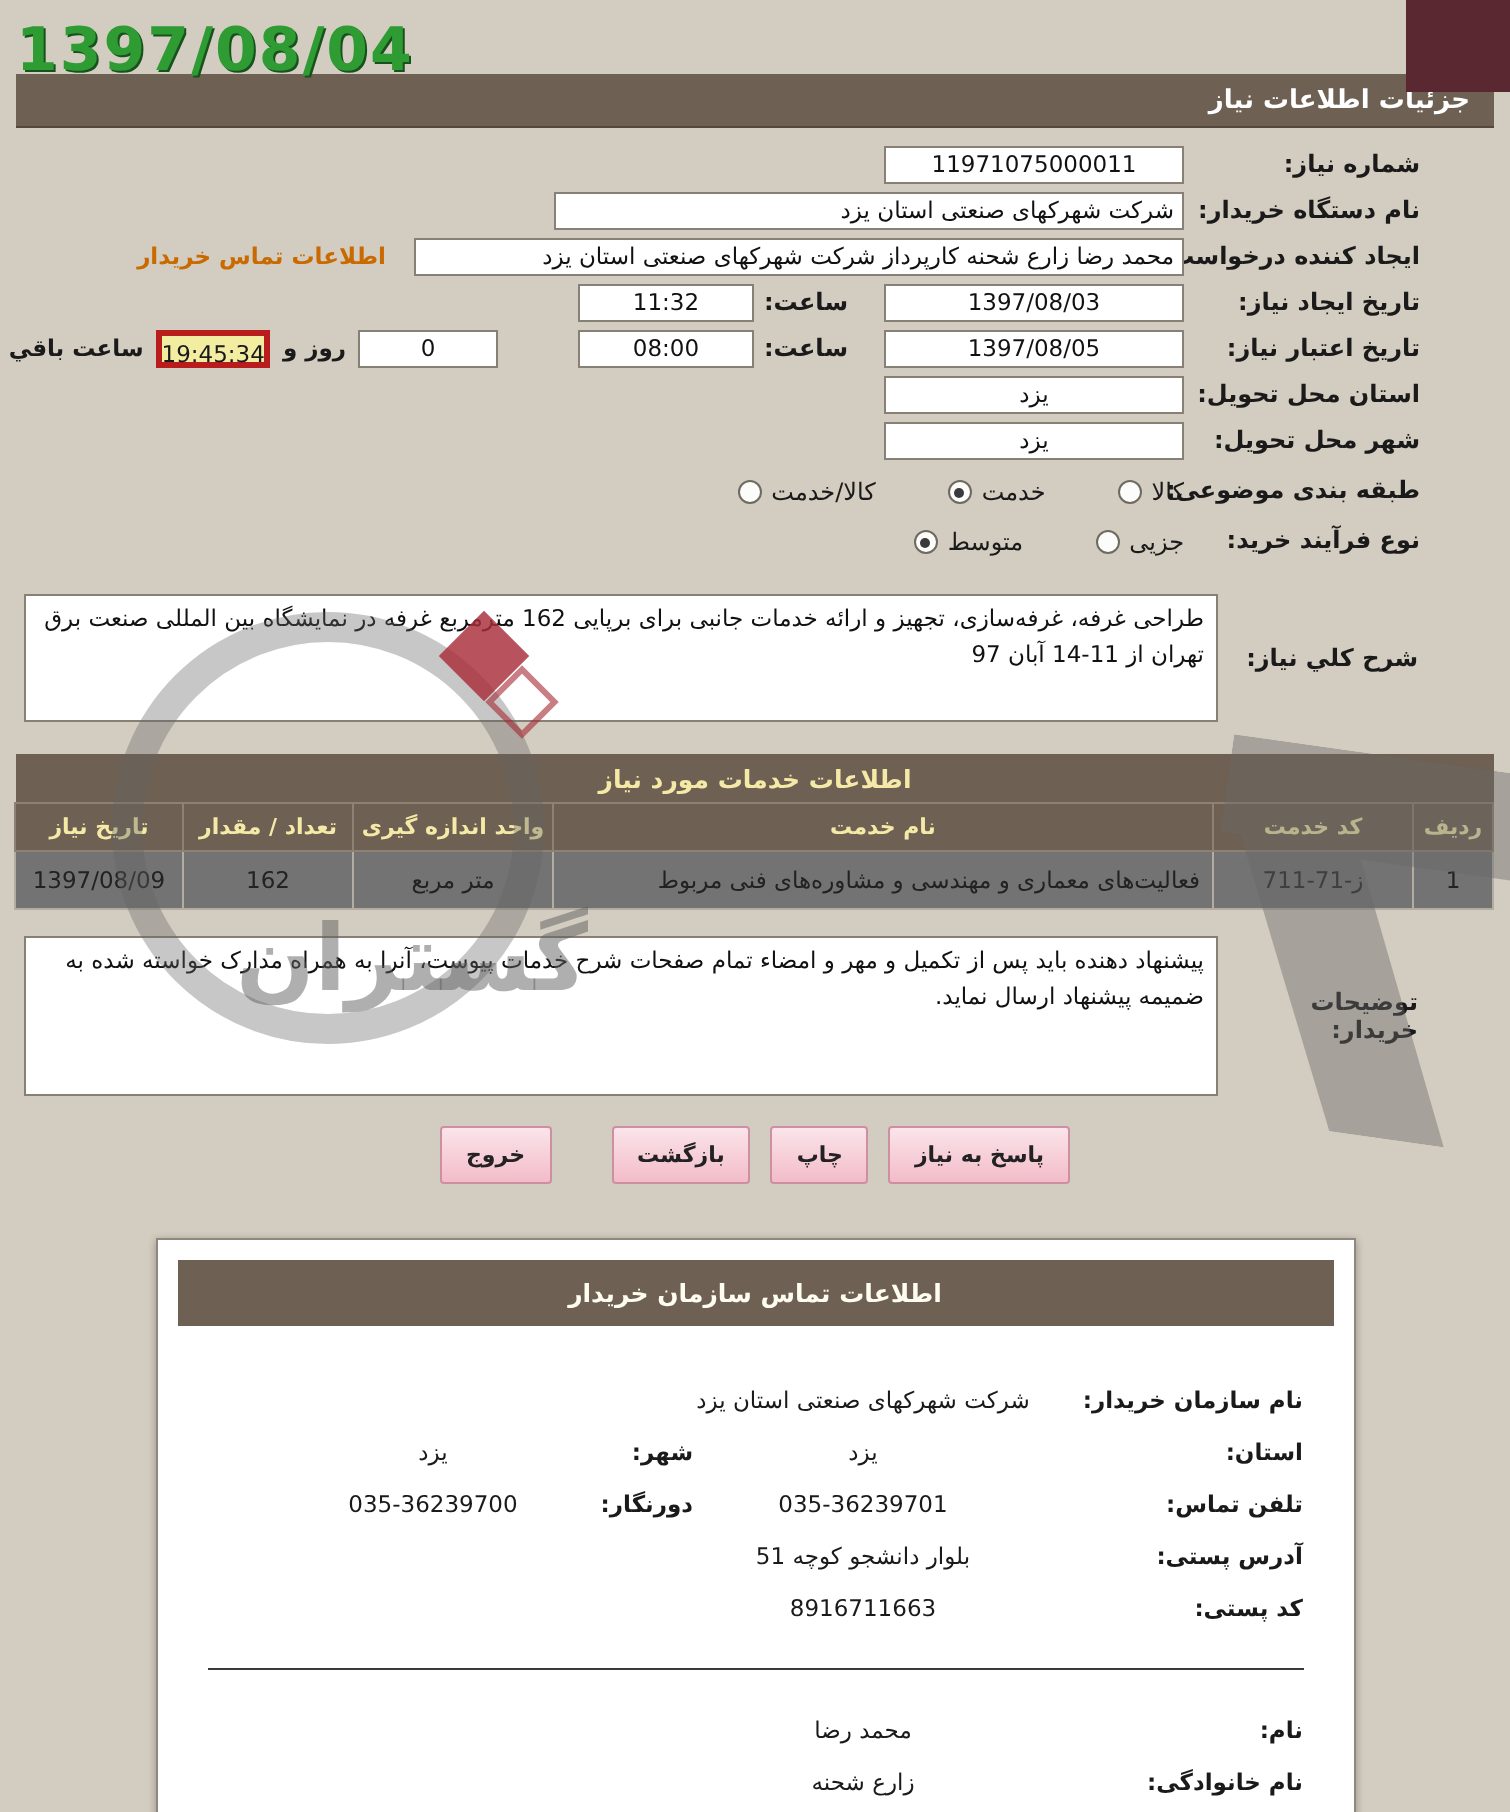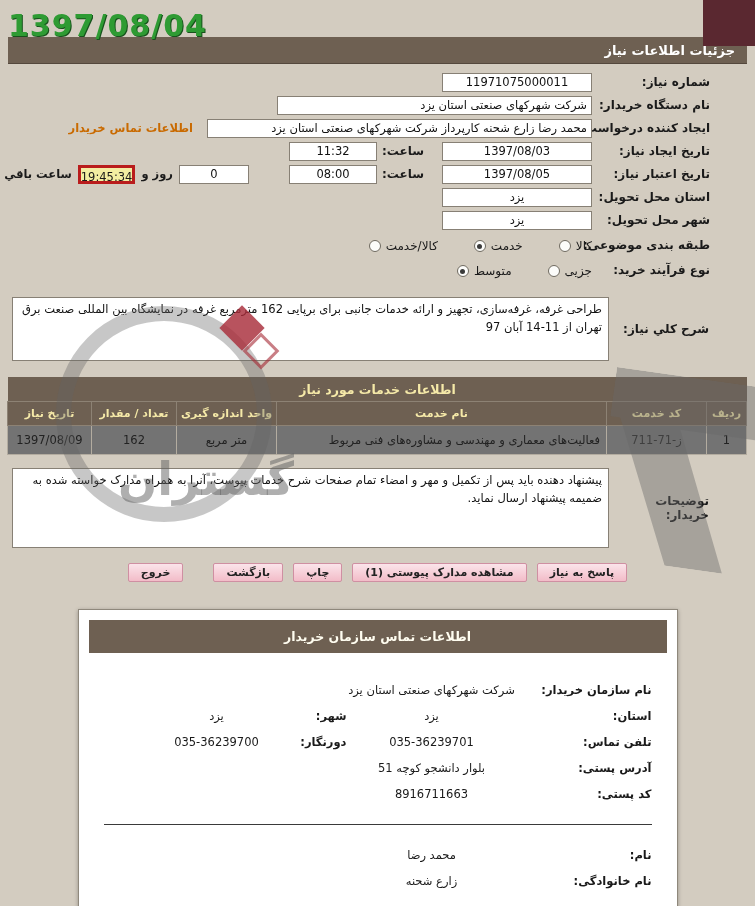--- a/index.html
+++ b/index.html
@@ -173,21 +173,21 @@
   }
   .stable td.cell-name { text-align: right; padding: 0 6px; }
 
   
   .btnrow {
     position: relative; z-index: 1;
     display: flex; justify-content: center; align-items: center;
     gap: 10px; margin-top: 15px;
   }
   .btn {
-    height: 19px;
+    height: 29px;
     padding: 0 12px;
     font-family: "DejaVu Sans", sans-serif;
     font-size: 11px; font-weight: bold; color: #222;
     background: linear-gradient(#fbe4ea, var(--button-bg, #f2bcc8));
     border: 1px solid var(--button-border, #cf8fa2);
     border-radius: 2px;
     cursor: pointer; white-space: nowrap;
   }
   .btn-exit { margin-right: 20px; }
 
@@ -350,21 +350,20 @@
     </tbody>
   </table>
 
   <div class="trow trow-notes">
     <span class="tlabel">توضیحات خریدار:</span>
     <textarea class="ta ta-notes" readonly="" style="">پیشنهاد دهنده باید پس از تکمیل و مهر و امضاء تمام صفحات شرح خدمات پیوست، آنرا به همراه مدارک خواسته شده به ضمیمه پیشنهاد ارسال نماید.</textarea>
   </div>
 
   <div class="btnrow">
     <button class="btn">پاسخ به نیاز</button>
-    <button class="btn">مشاهده مدارک پیوستی (1)</button>
     <button class="btn">چاپ</button>
     <button class="btn">بازگشت</button>
     <button class="btn btn-exit">خروج</button>
   </div>
 
   <div class="panel">
     <div class="panel-header">
       <span>اطلاعات تماس سازمان خریدار</span>
     </div>
     <div class="prows">

